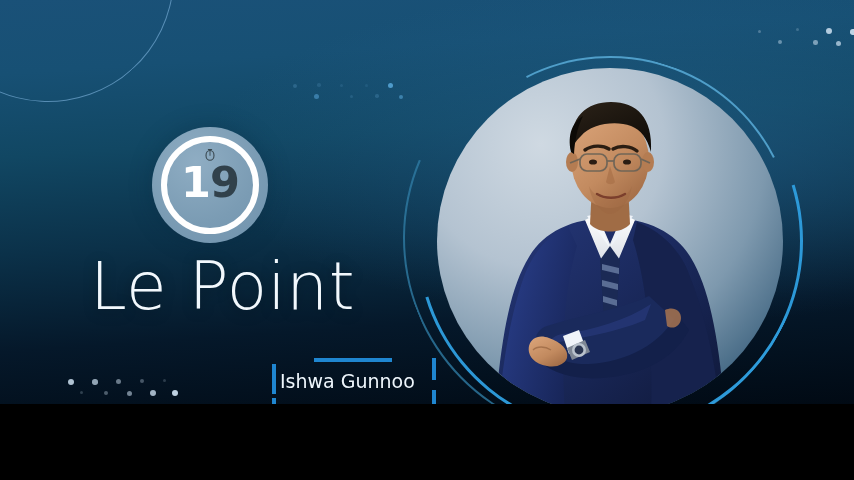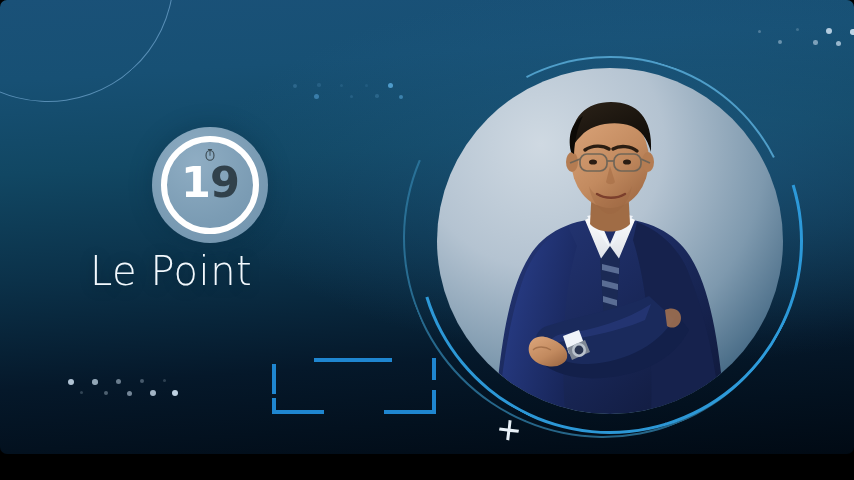--- a/index.html
+++ b/index.html
@@ -1,24 +1,23 @@
 <!DOCTYPE html>
 <html><head>
 <meta charset="utf-8">
 <style>
   * { margin:0; padding:0; box-sizing:border-box; }
   html,body { width:854px; height:480px; overflow:hidden; background:#000; }
   body { font-family:"Liberation Sans", sans-serif; }
 
   #stage {
-    position:relative; width:854px; height:454px; overflow:hidden;
+    position:relative; width:854px; height:404px; overflow:hidden;
     background:
       radial-gradient(ellipse 90% 70% at 78% 38%, rgba(36,96,140,0.55) 0%, rgba(20,60,92,0.0) 60%),
       linear-gradient(176deg, #1a5178 0%, #175074 16%, #114763 34%, #0b3149 55%, #05182a 76%, #010a14 100%);
-    border-radius: 7px;
   }
 
   
   .arc-tl {
     position:absolute; left:-78px; top:-150px;
     width:252px; height:252px; border-radius:50%;
     border:1.6px solid rgba(126,180,222,0.62);
     border-right-color:transparent; border-top-color:transparent;
     transform:rotate(-42deg);
   }
@@ -49,21 +48,21 @@
   .badge .num .d2 { color:#31414b; }
   .badge .word {
     position:absolute; left:0; right:0; top:74px; text-align:center;
     font-size:14.5px; font-weight:600; letter-spacing:1.2px; color:#3a4a55;
     font-family:"DejaVu Sans", sans-serif;
   }
 
   
   .title {
     position:absolute; left:90px; top:248px;
-    font-size:40px; font-weight:300; color:#f2f8fd; letter-spacing:0.5px;
+    font-size:66px; font-weight:300; color:#f2f8fd; letter-spacing:0.5px;
     font-family:"DejaVu Sans", sans-serif;
     text-shadow:0 2px 14px rgba(0,0,0,0.35);
   }
 
   
   .name-wrap { position:absolute; left:272px; top:358px; width:170px; height:56px; }
   .name-wrap .br { position:absolute; background:#1f86d0; }
   .name-text {
     position:absolute; left:8px; top:12px; width:100%;
     font-size:19px; color:#eef6fc; white-space:nowrap;
@@ -283,15 +282,16 @@
   <div class="title">Le Point</div>
 
   <div class="name-wrap">
     <div class="br" style="left:0;   top:6px;  width:3.5px; height:30px;"></div>
     <div class="br" style="left:42px;top:0;    width:78px;  height:4px;"></div>
     <div class="br" style="left:160px;top:0;   width:3.5px; height:22px;"></div>
     <div class="br" style="left:0;   top:40px; width:3.5px; height:16px;"></div>
     <div class="br" style="left:0;   top:52px; width:52px;  height:4px;"></div>
     <div class="br" style="left:112px;top:52px;width:52px;  height:4px;"></div>
     <div class="br" style="left:160px;top:32px;width:3.5px; height:24px;"></div>
+    <div class="name-text">Ishwa Gunnoo</div>
   </div>
 
 </div>
 
 </body></html>

